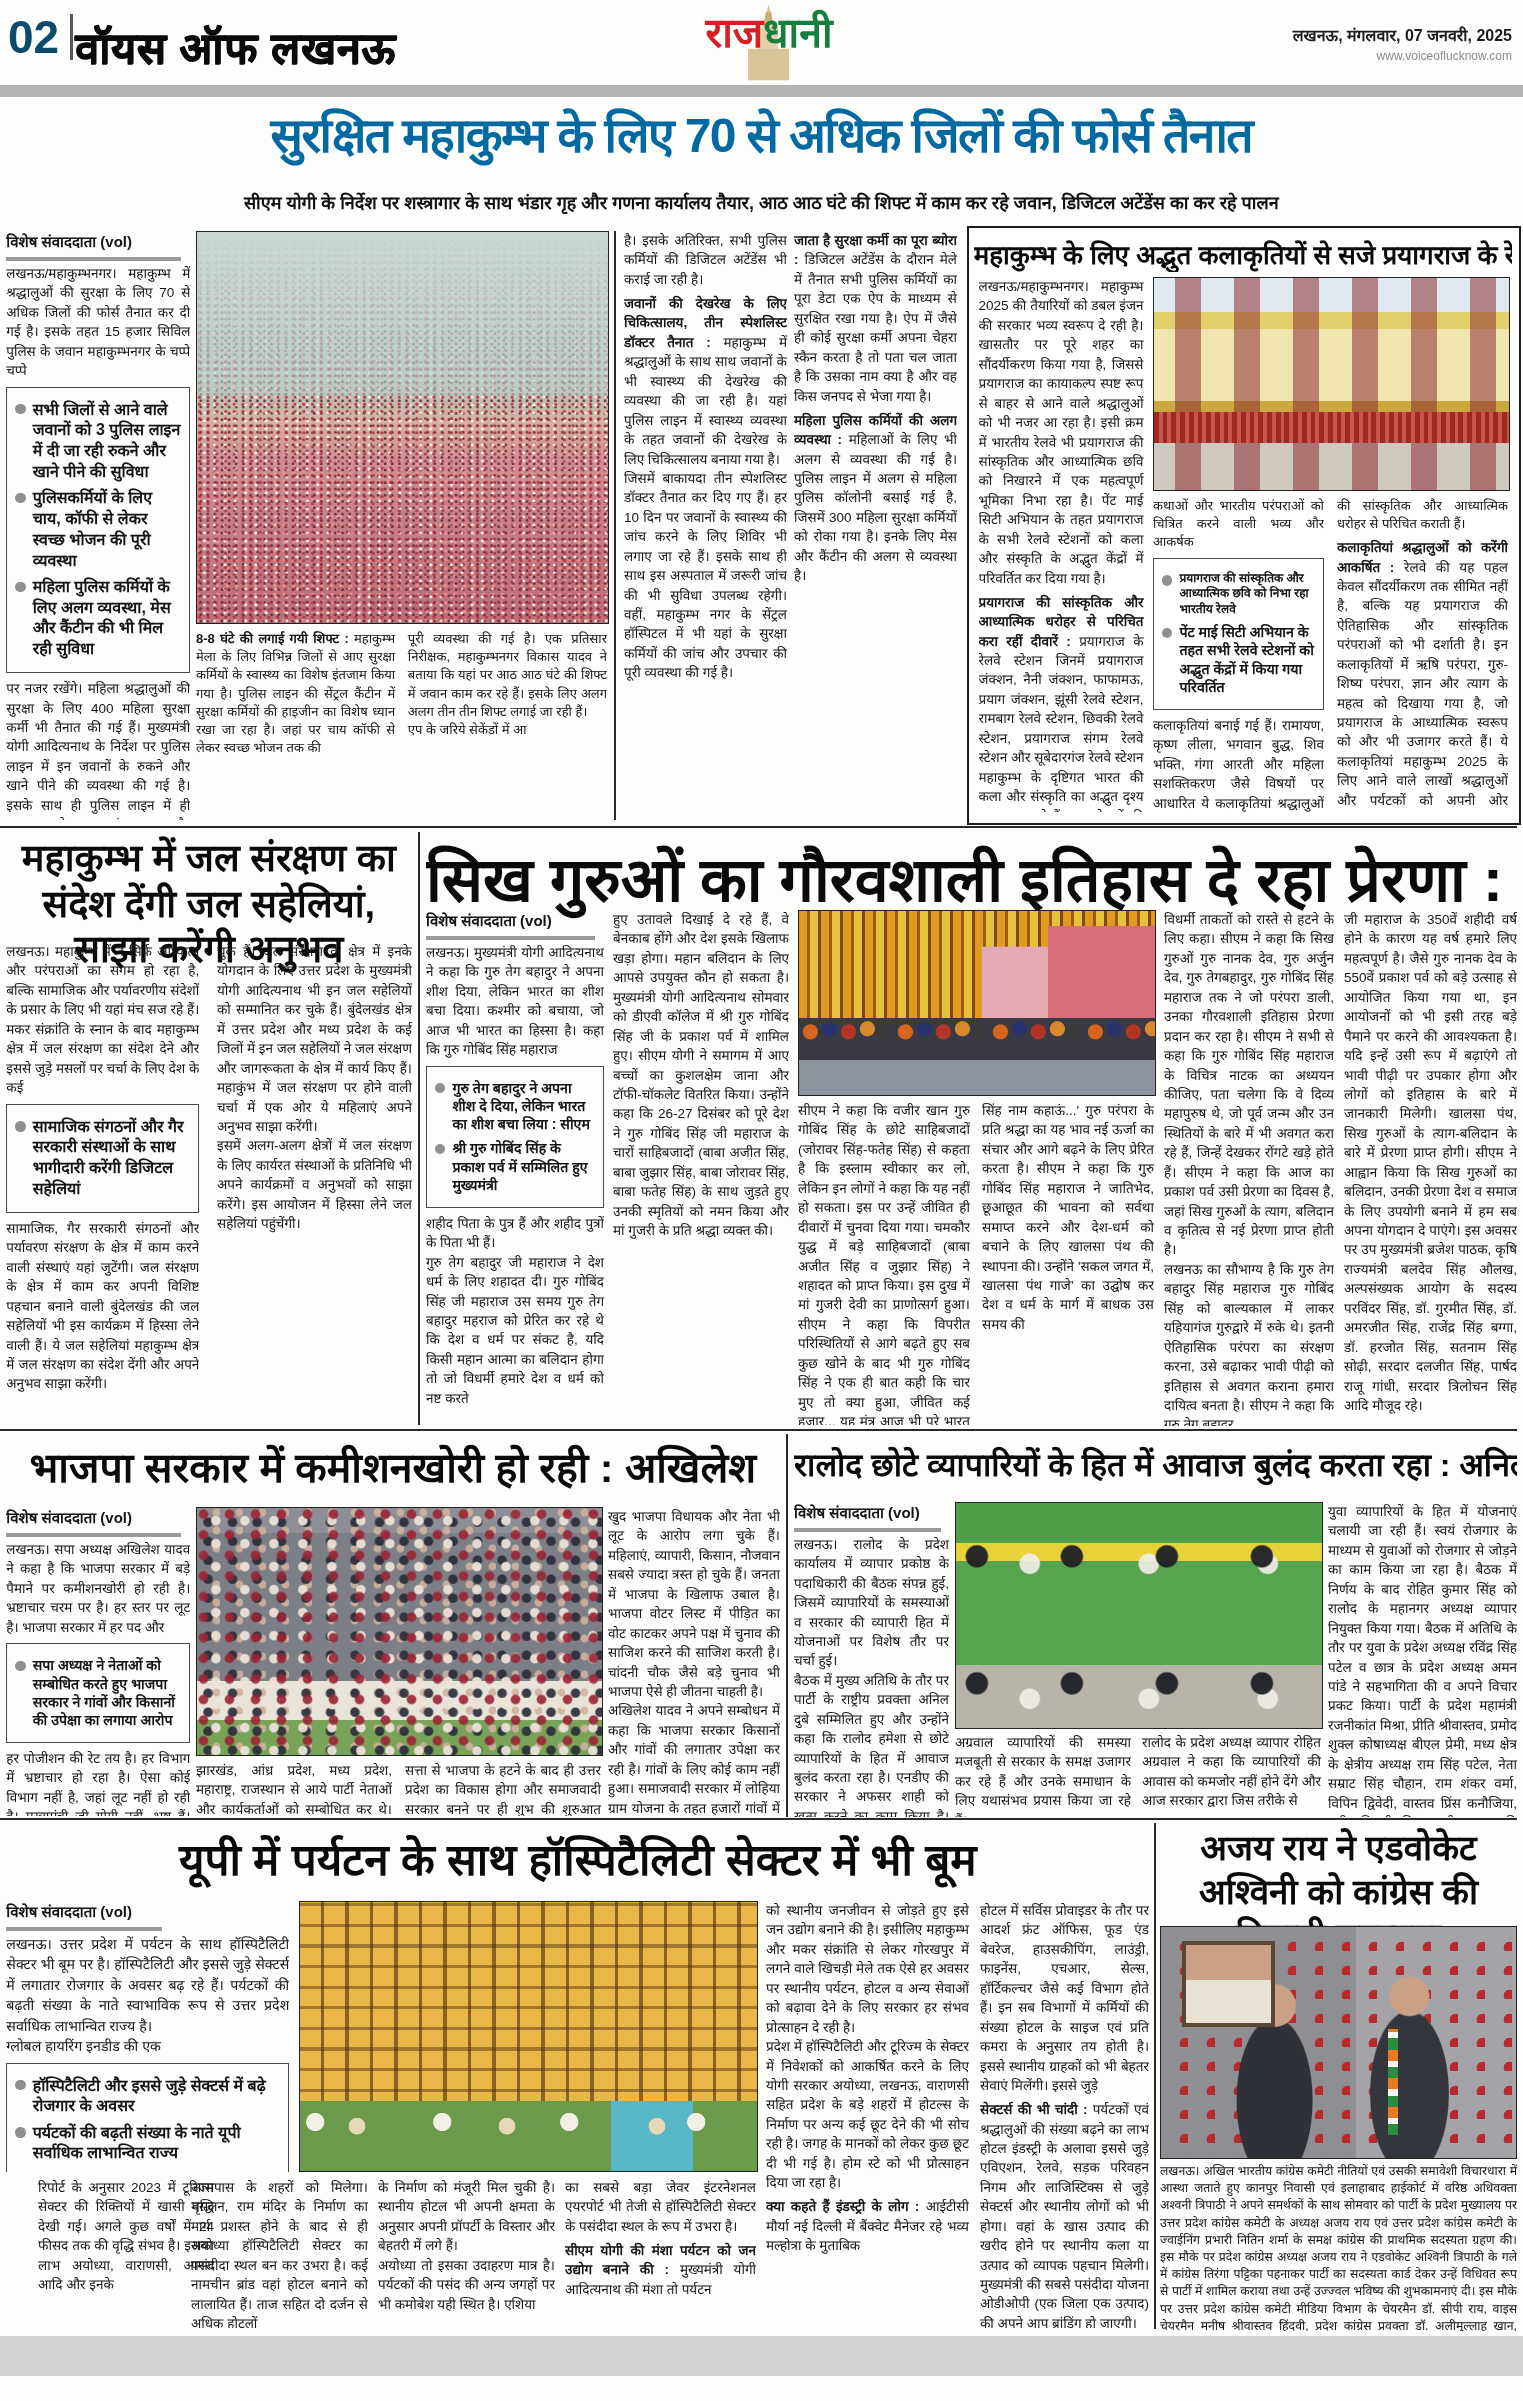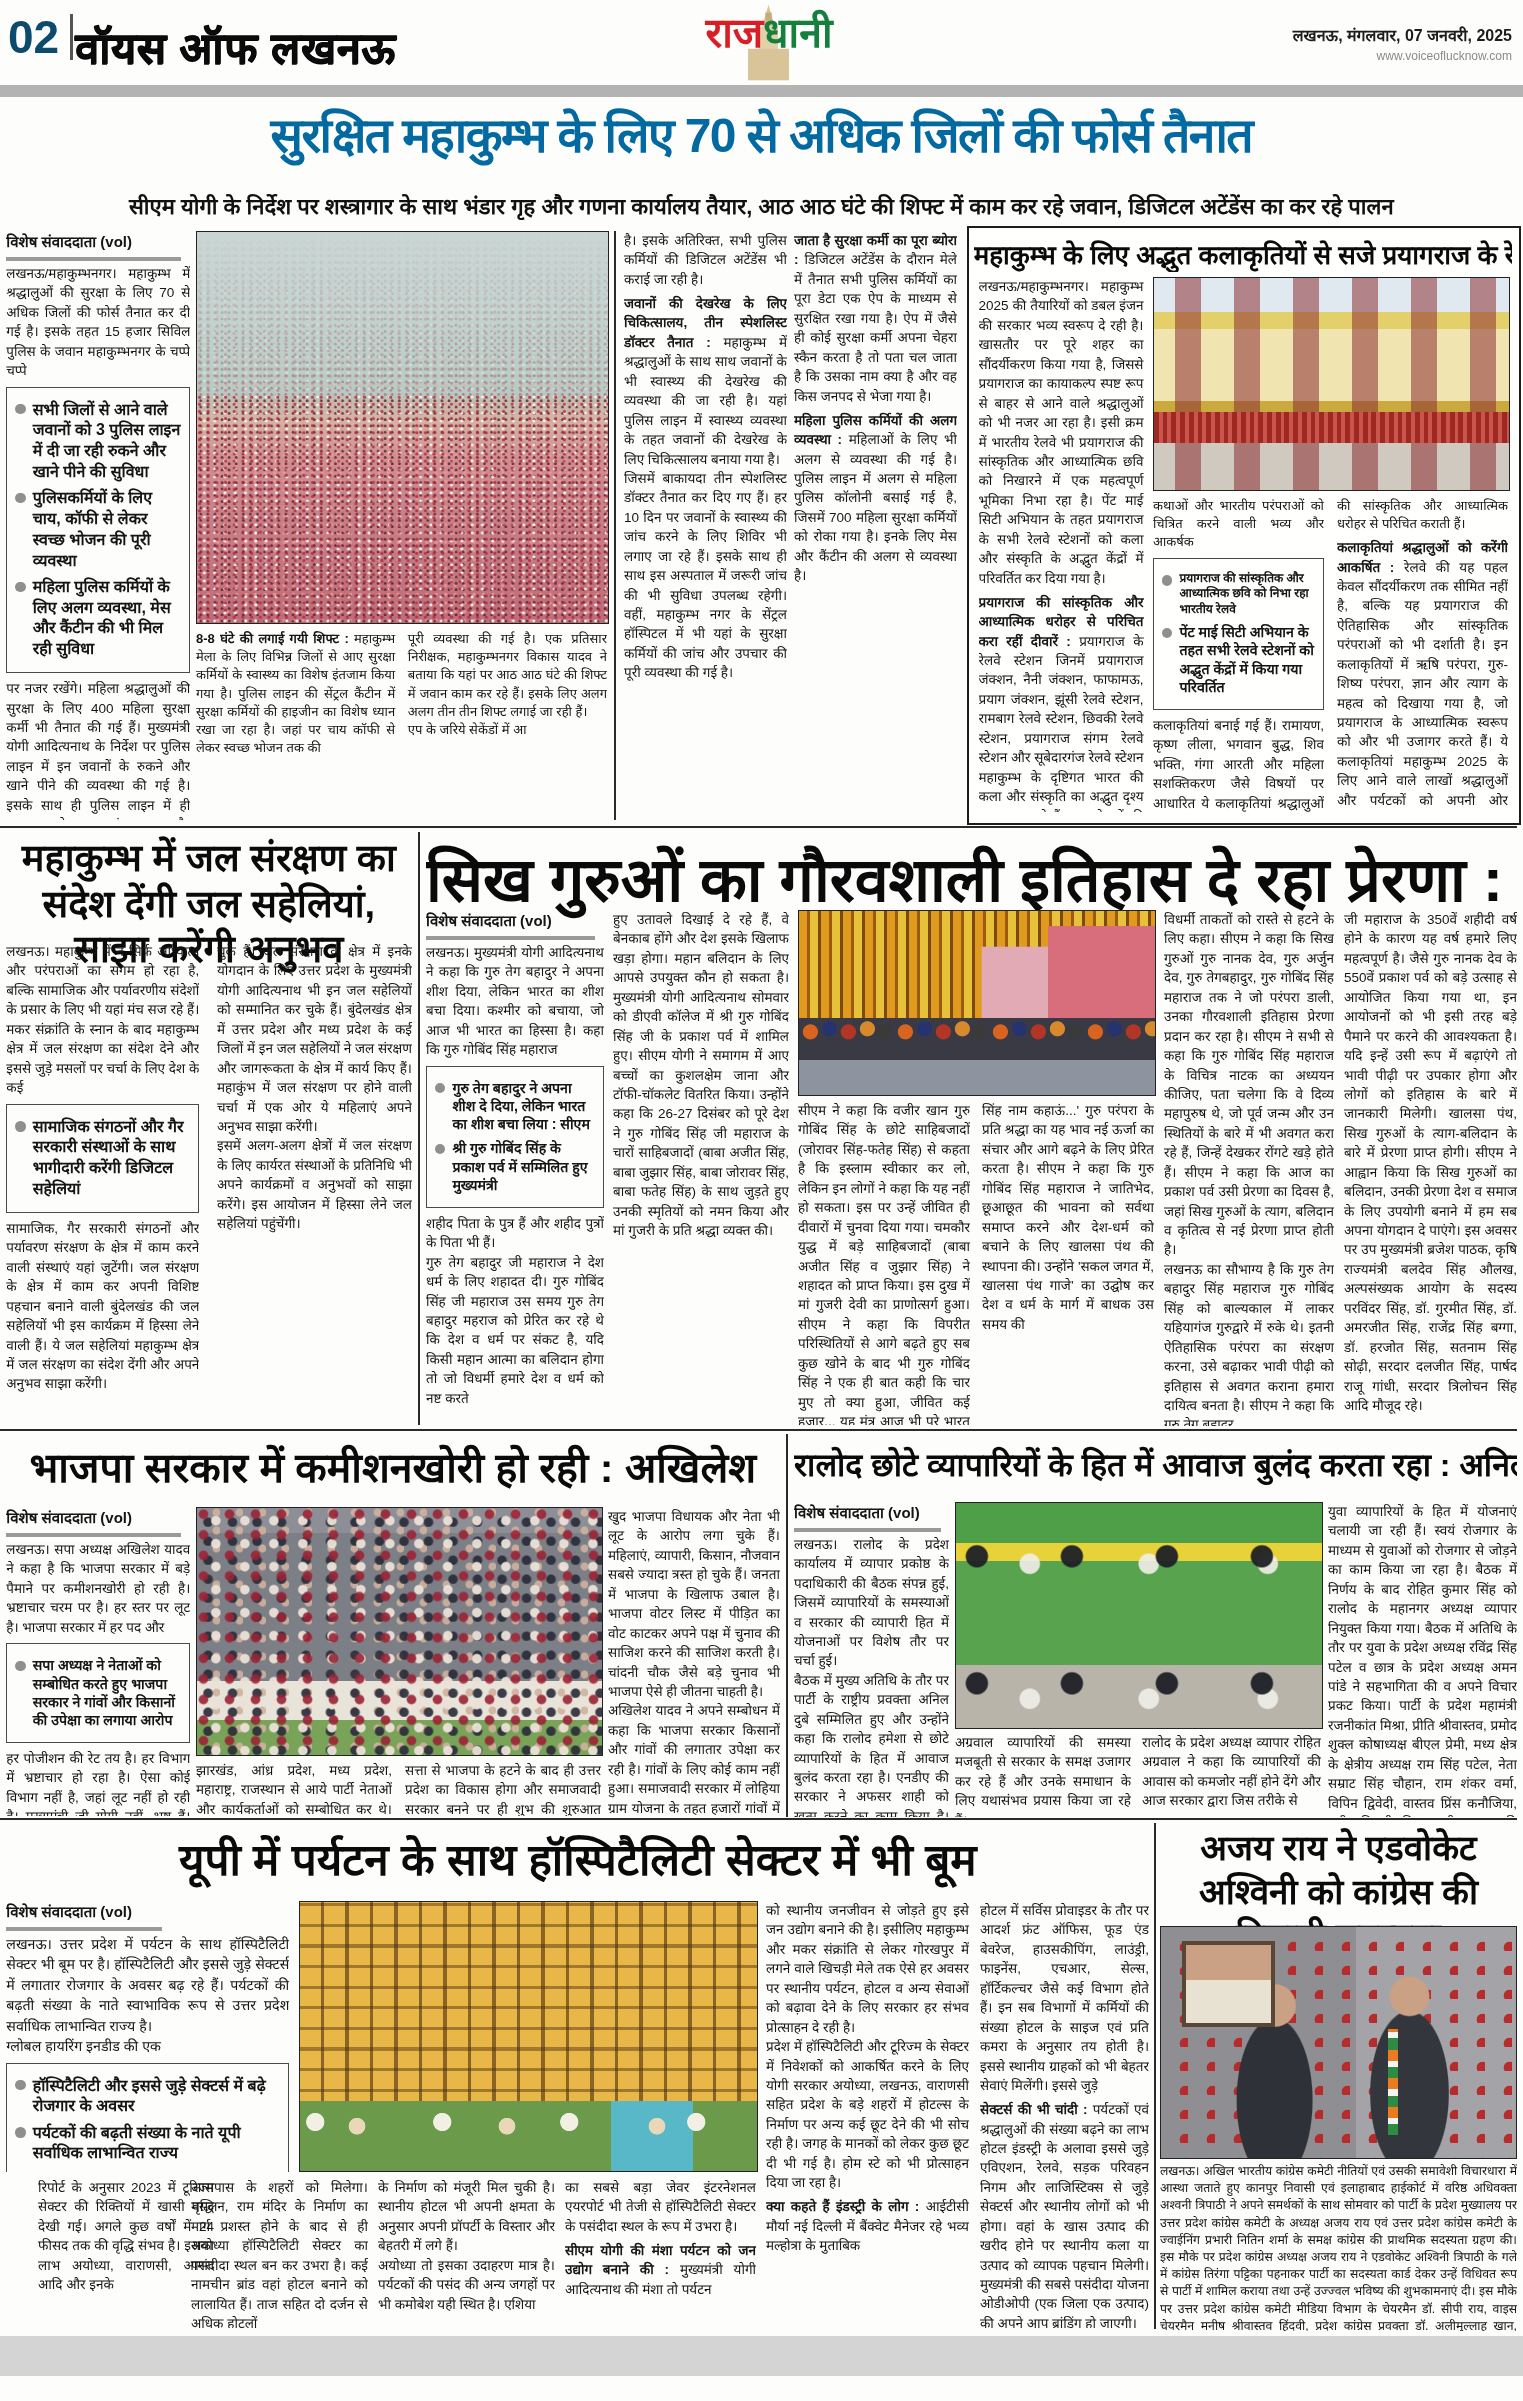--- a/index.html
+++ b/index.html
@@ -15,21 +15,21 @@
   .masthead svg{position:absolute;left:55px;top:0;}
   .m-red{position:relative;font-size:41px;font-weight:900;color:#d61f26;}
   .m-blue{position:relative;font-size:41px;font-weight:900;color:#15803d;}
   .dateline{position:absolute;right:11px;top:24px;font-size:16px;font-weight:700;color:#1c1c1c;text-align:right;}
   .website{position:absolute;right:11px;top:49px;font-size:12px;color:#8a8a8a;text-align:right;}
   .graybar{position:absolute;left:0;top:85px;width:1523px;height:12px;background:#b3b3b3;}
   .footbar{position:absolute;left:0;top:2336px;width:1523px;height:40px;background:#d4d4d4;}
   
   .mainhead{position:absolute;left:6.3px;top:101px;width:1510px;height:84px;font-size:48px;font-weight:900;
             text-align:center;white-space:nowrap;overflow:hidden;letter-spacing:-1.6px;color:#0369a1;}
-  .deck{position:absolute;left:6.3px;top:190px;width:1510px;font-size:22px;font-weight:700;text-align:center;
+  .deck{position:absolute;left:6.3px;top:190px;width:1510px;font-size:18px;font-weight:700;text-align:center;
         white-space:nowrap;overflow:hidden;color:#111;}
   .story-head{font-weight:900;color:#0a0a0a;text-align:center;white-space:nowrap;overflow:hidden;position:absolute;}
   .story-head.wrap{white-space:normal;}
   .byline{font-size:15px;font-weight:700;margin:0 0 3.2px 0;}
   .byline .bar{height:4px;background:#9a9a9a;margin-top:4px;width:95%;}
   .col{position:absolute;font-size:13.5px;line-height:1.44;text-align:justify;overflow:hidden;}
   .col p{margin:0 0 4.7px 0;white-space:pre-line;}
   strong{font-weight:800;}
   .bul-box{border:1.6px solid #4a4a4a;padding:6.3px 8px;margin:6.3px 0;}
   .bul{display:flex;gap:7.1px;font-size:16px;line-height:1.3;font-weight:800;margin:5.5px 0;text-align:left;}
@@ -159,21 +159,21 @@
   <div class="vrule" style="left:614px;top:231px;height:589px;"></div>
 
   <div class="col" style="left:624px;top:231px;width:163px;height:589px;">
     <p>है। इसके अतिरिक्त, सभी पुलिस कर्मियों की डिजिटल अटेंडेंस भी कराई जा रही है।</p>
     <p><strong>जवानों की देखरेख के लिए चिकित्सालय, तीन स्पेशलिस्ट डॉक्टर तैनात : </strong><span>महाकुम्भ में श्रद्धालुओं के साथ साथ जवानों के भी स्वास्थ्य की देखरेख की व्यवस्था की जा रही है। यहां पुलिस लाइन में स्वास्थ्य व्यवस्था के तहत जवानों की देखरेख के लिए चिकित्सालय बनाया गया है।
 जिसमें बाकायदा तीन स्पेशलिस्ट डॉक्टर तैनात कर दिए गए हैं। हर 10 दिन पर जवानों के स्वास्थ्य की जांच करने के लिए शिविर भी लगाए जा रहे हैं। इसके साथ ही साथ इस अस्पताल में जरूरी जांच की भी सुविधा उपलब्ध रहेगी। वहीं, महाकुम्भ नगर के सेंट्रल हॉस्पिटल में भी यहां के सुरक्षा कर्मियों की जांच और उपचार की पूरी व्यवस्था की गई है।</span></p>
   </div>
 
   <div class="col" style="left:794px;top:231px;width:163px;height:589px;">
     <p><strong>जाता है सुरक्षा कर्मी का पूरा ब्योरा : </strong><span>डिजिटल अटेंडेंस के दौरान मेले में तैनात सभी पुलिस कर्मियों का पूरा डेटा एक ऐप के माध्यम से सुरक्षित रखा गया है। ऐप में जैसे ही कोई सुरक्षा कर्मी अपना चेहरा स्कैन करता है तो पता चल जाता है कि उसका नाम क्या है और वह किस जनपद से भेजा गया है।</span></p>
-    <p><strong>महिला पुलिस कर्मियों की अलग व्यवस्था : </strong><span>महिलाओं के लिए भी अलग से व्यवस्था की गई है। पुलिस लाइन में अलग से महिला पुलिस कॉलोनी बसाई गई है, जिसमें 700 महिला सुरक्षा कर्मियों को रोका गया है। इनके लिए मेस और कैंटीन की अलग से व्यवस्था है।</span></p>
+    <p><strong>महिला पुलिस कर्मियों की अलग व्यवस्था : </strong><span>महिलाओं के लिए भी अलग से व्यवस्था की गई है। पुलिस लाइन में अलग से महिला पुलिस कॉलोनी बसाई गई है, जिसमें 300 महिला सुरक्षा कर्मियों को रोका गया है। इनके लिए मेस और कैंटीन की अलग से व्यवस्था है।</span></p>
   </div>
 
   <div class="railbox" style="left:967px;top:226px;width:550px;height:595px;">
     <div class="story-head" style="left:4.7px;top:8px;width:538px;font-size:26px;">महाकुम्भ के लिए अद्भुत कलाकृतियों से सजे प्रयागराज के रेलवे स्टेशन</div>
     <div class="col" style="left:9.5px;top:49px;width:165px;height:535px;">
       <p>लखनऊ/महाकुम्भनगर। महाकुम्भ 2025 की तैयारियों को डबल इंजन की सरकार भव्य स्वरूप दे रही है। खासतौर पर पूरे शहर का सौंदर्यीकरण किया गया है, जिससे प्रयागराज का कायाकल्प स्पष्ट रूप से बाहर से आने वाले श्रद्धालुओं को भी नजर आ रहा है। इसी क्रम में भारतीय रेलवे भी प्रयागराज की सांस्कृतिक और आध्यात्मिक छवि को निखारने में एक महत्वपूर्ण भूमिका निभा रहा है। पेंट माई सिटी अभियान के तहत प्रयागराज के सभी रेलवे स्टेशनों को कला और संस्कृति के अद्भुत केंद्रों में परिवर्तित कर दिया गया है।</p>
       <p><strong>प्रयागराज की सांस्कृतिक और आध्यात्मिक धरोहर से परिचित करा रहीं दीवारें : </strong><span>प्रयागराज के रेलवे स्टेशन जिनमें प्रयागराज जंक्शन, नैनी जंक्शन, फाफामऊ, प्रयाग जंक्शन, झूंसी रेलवे स्टेशन, रामबाग रेलवे स्टेशन, छिवकी रेलवे स्टेशन, प्रयागराज संगम रेलवे स्टेशन और सूबेदारगंज रेलवे स्टेशन महाकुम्भ के दृष्टिगत भारत की कला और संस्कृति का अद्भुत दृश्य प्रस्तुत कर रहे हैं। इन स्टेशनों की दीवारों पर हिंदू पौराणिक</span></p>
     </div>
     <div class="photo ph-rail" style="left:184px;top:49px;width:355px;height:212px;"></div>
     <div class="col" style="left:184px;top:269px;width:171px;height:315px;">

